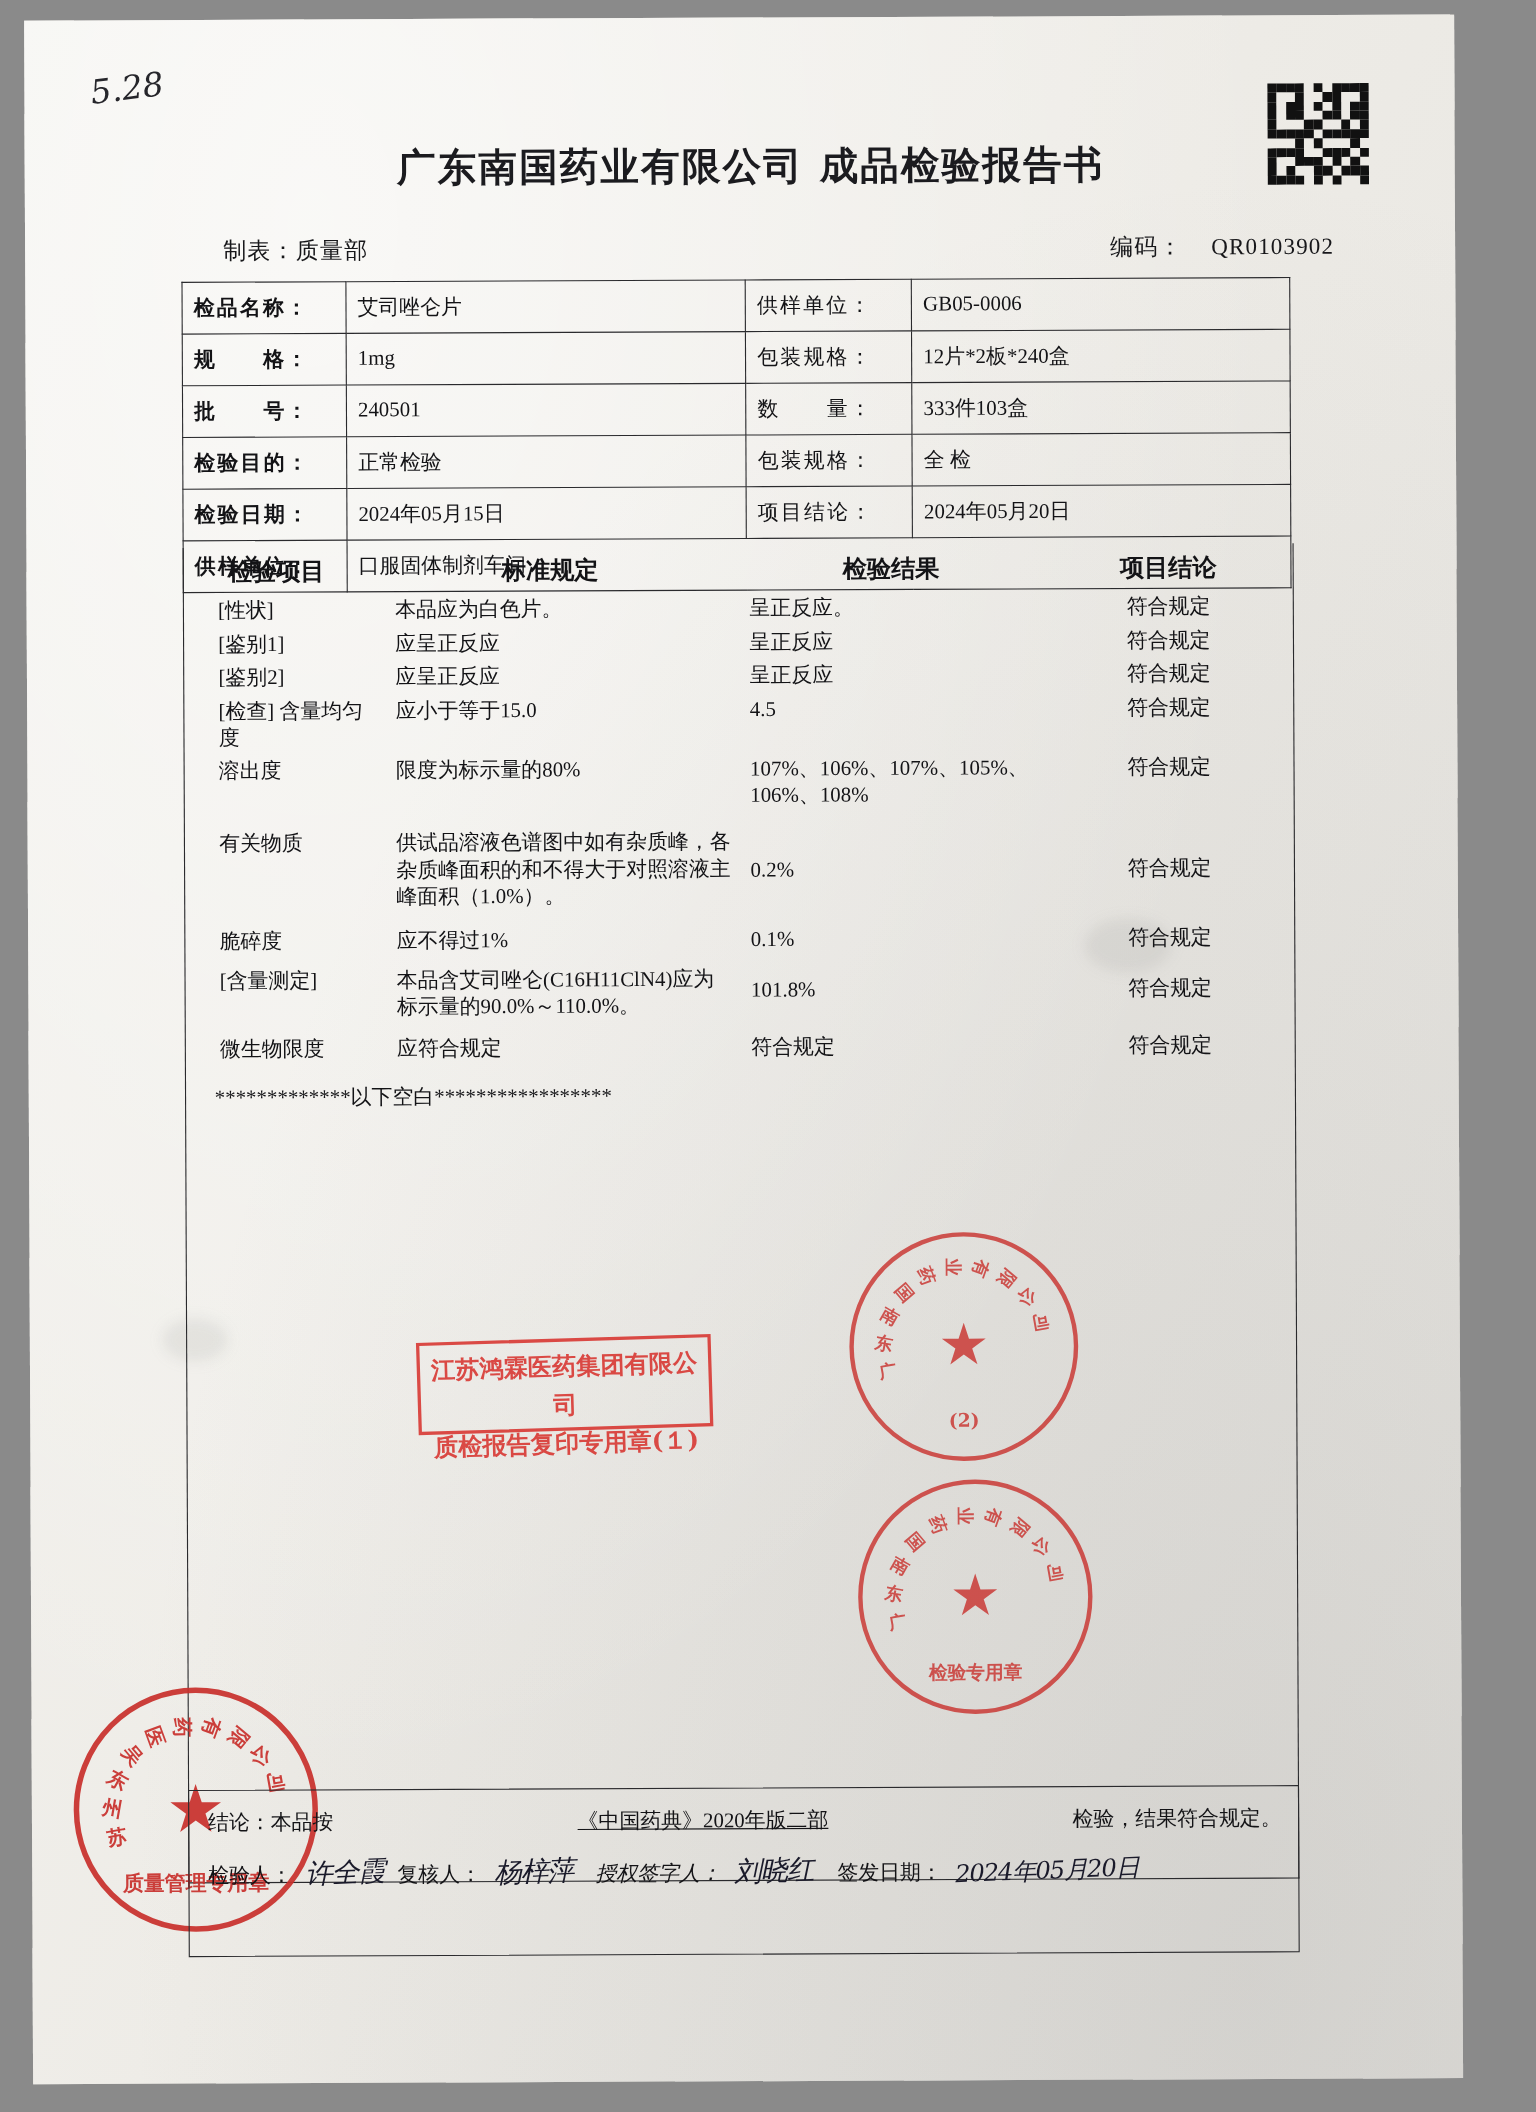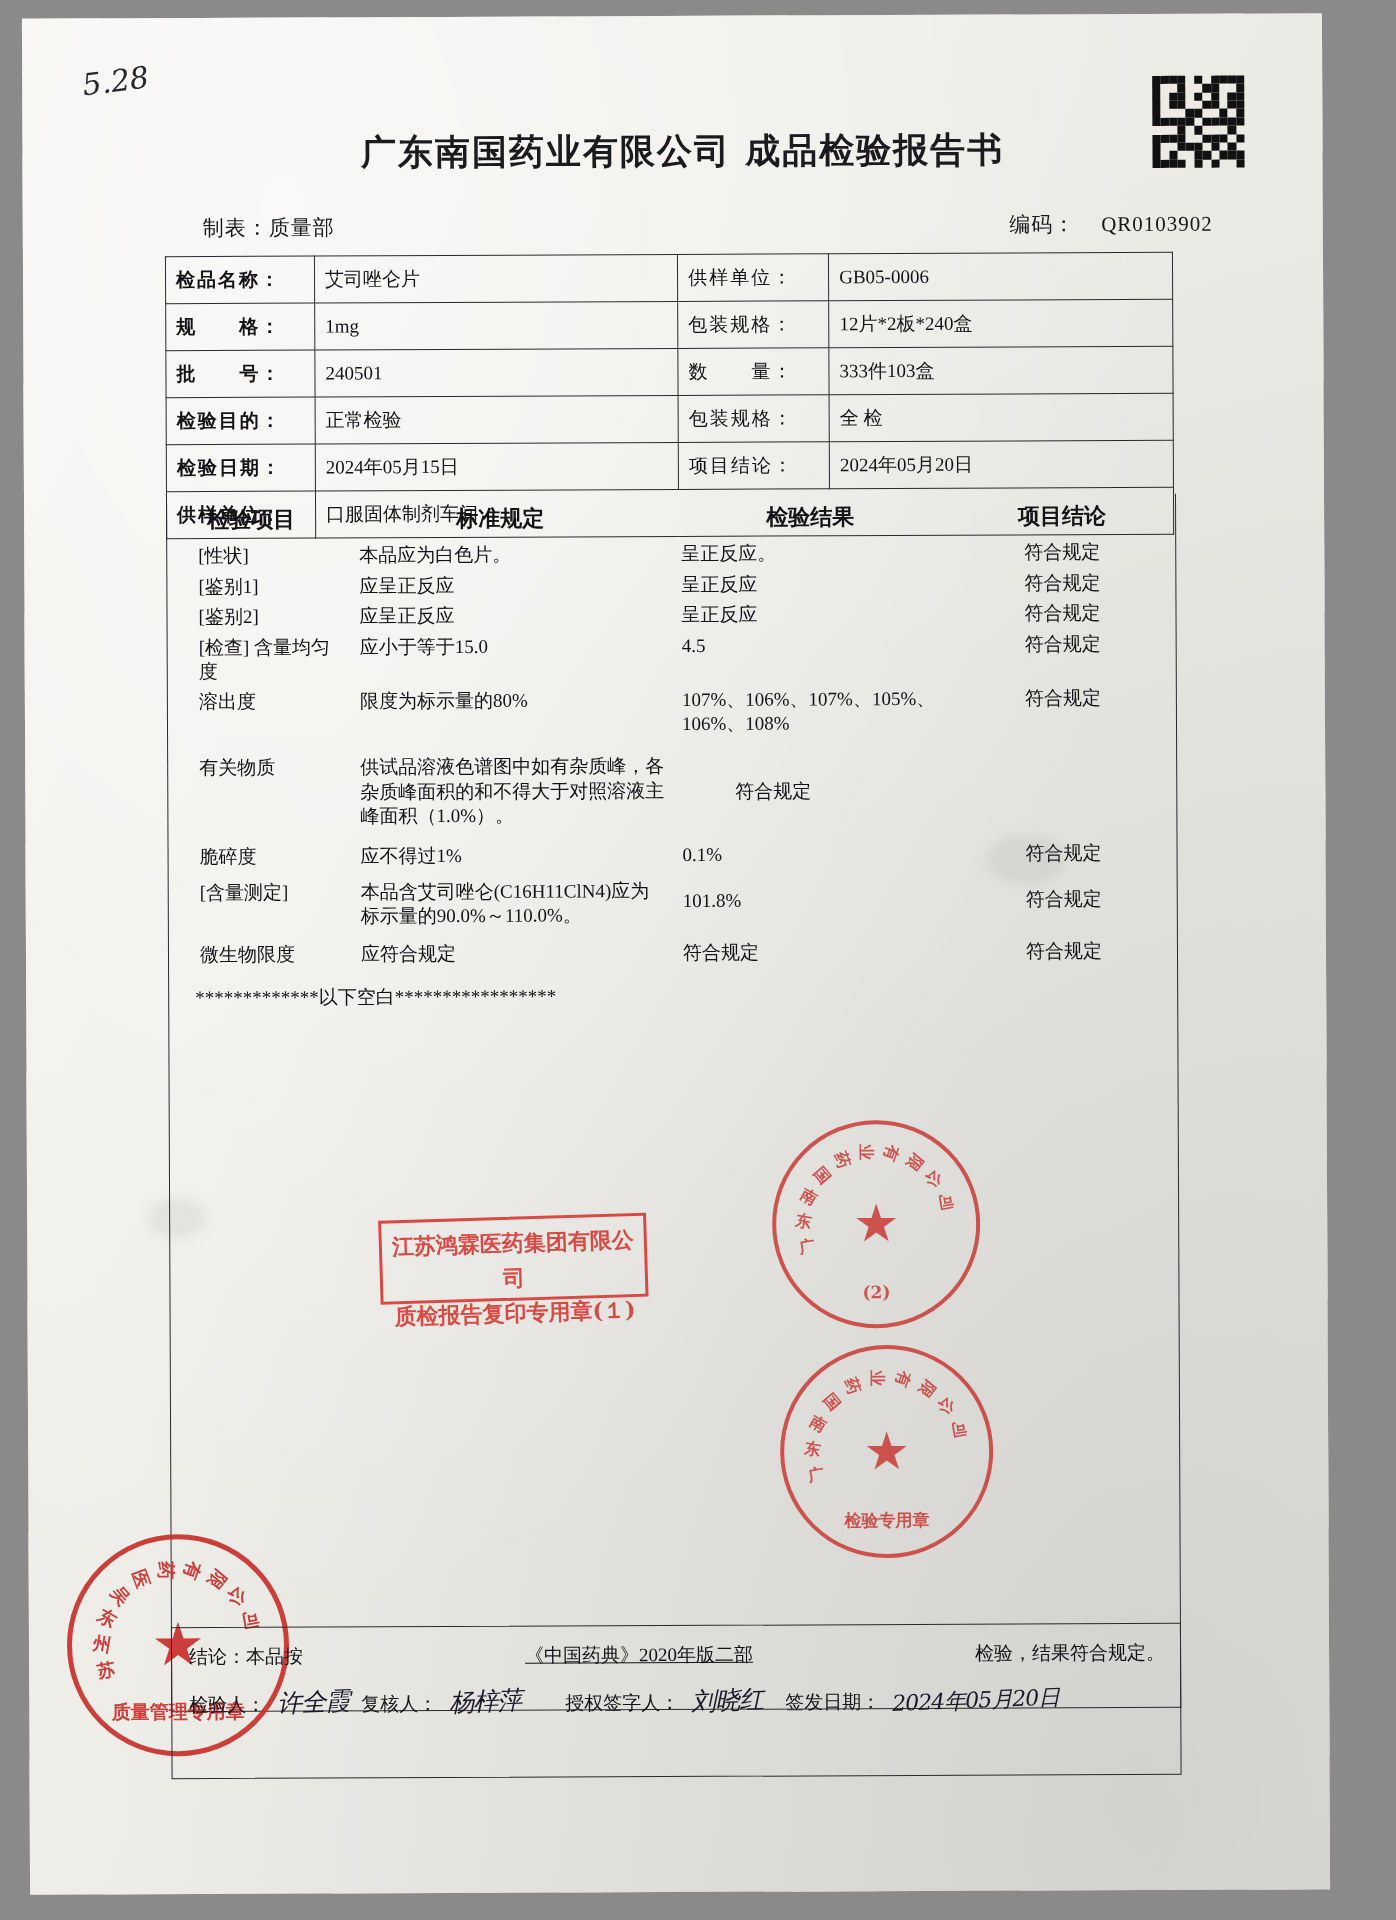--- a/index.html
+++ b/index.html
@@ -516,20 +516,21 @@
         </div>
         <div class="res-row">
           <div class="c1">溶出度</div>
           <div class="c2">限度为标示量的80%</div>
           <div class="c3">107%、106%、107%、105%、106%、108%</div>
           <div class="c4">符合规定</div>
         </div>
         <div class="res-row" style="padding-top:14px;">
           <div class="c1">有关物质</div>
           <div class="c2">供试品溶液色谱图中如有杂质峰，各杂质峰面积的和不得大于对照溶液主峰面积（1.0%）。</div>
+          <div class="c3" style="padding-top:26px;">0.2%</div>
           <div class="c4" style="padding-top:26px;">符合规定</div>
         </div>
         <div class="res-row" style="padding-top:12px;">
           <div class="c1">脆碎度</div>
           <div class="c2">应不得过1%</div>
           <div class="c3">0.1%</div>
           <div class="c4">符合规定</div>
         </div>
         <div class="res-row" style="padding-top:8px;">
           <div class="c1">[含量测定]</div>
@@ -610,21 +611,21 @@
         <div class="concl-row">
           <span class="c-label">结论：本品按</span>
           <span class="c-std">《中国药典》2020年版二部</span>
           <span class="c-tail">检验，结果符合规定。</span>
         </div>
         <div class="sign-row">
           <span class="lab">检验人：</span>
           <span class="hand">许全霞</span>
           <span class="lab">复核人：</span>
           <span class="hand">杨梓萍</span>
-          <span class="lab" style="margin-left:32px;">授权签字人：</span>
+          <span class="lab" style="margin-left:8px;font-style:italic;">授权签字人：</span>
           <span class="hand">刘晓红</span>
           <span class="lab" style="margin-left:10px;">签发日期：</span>
           <span class="hand small">2024年05月20日</span>
         </div>
       </div>
 
     </div>
   </div>
 </div>
 

